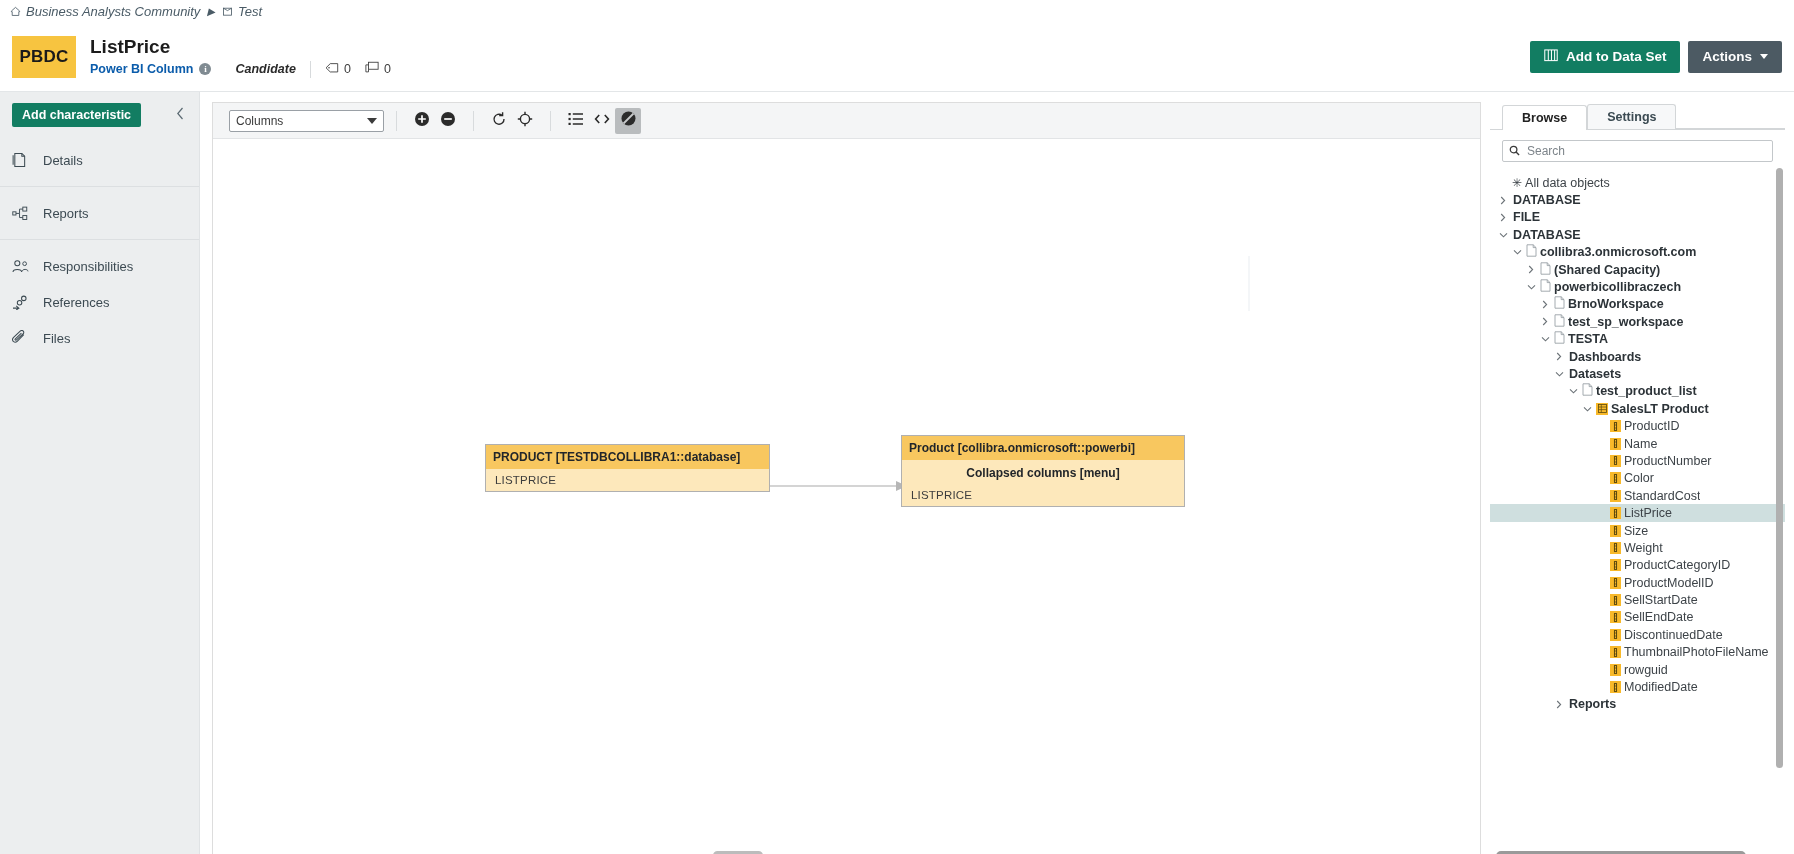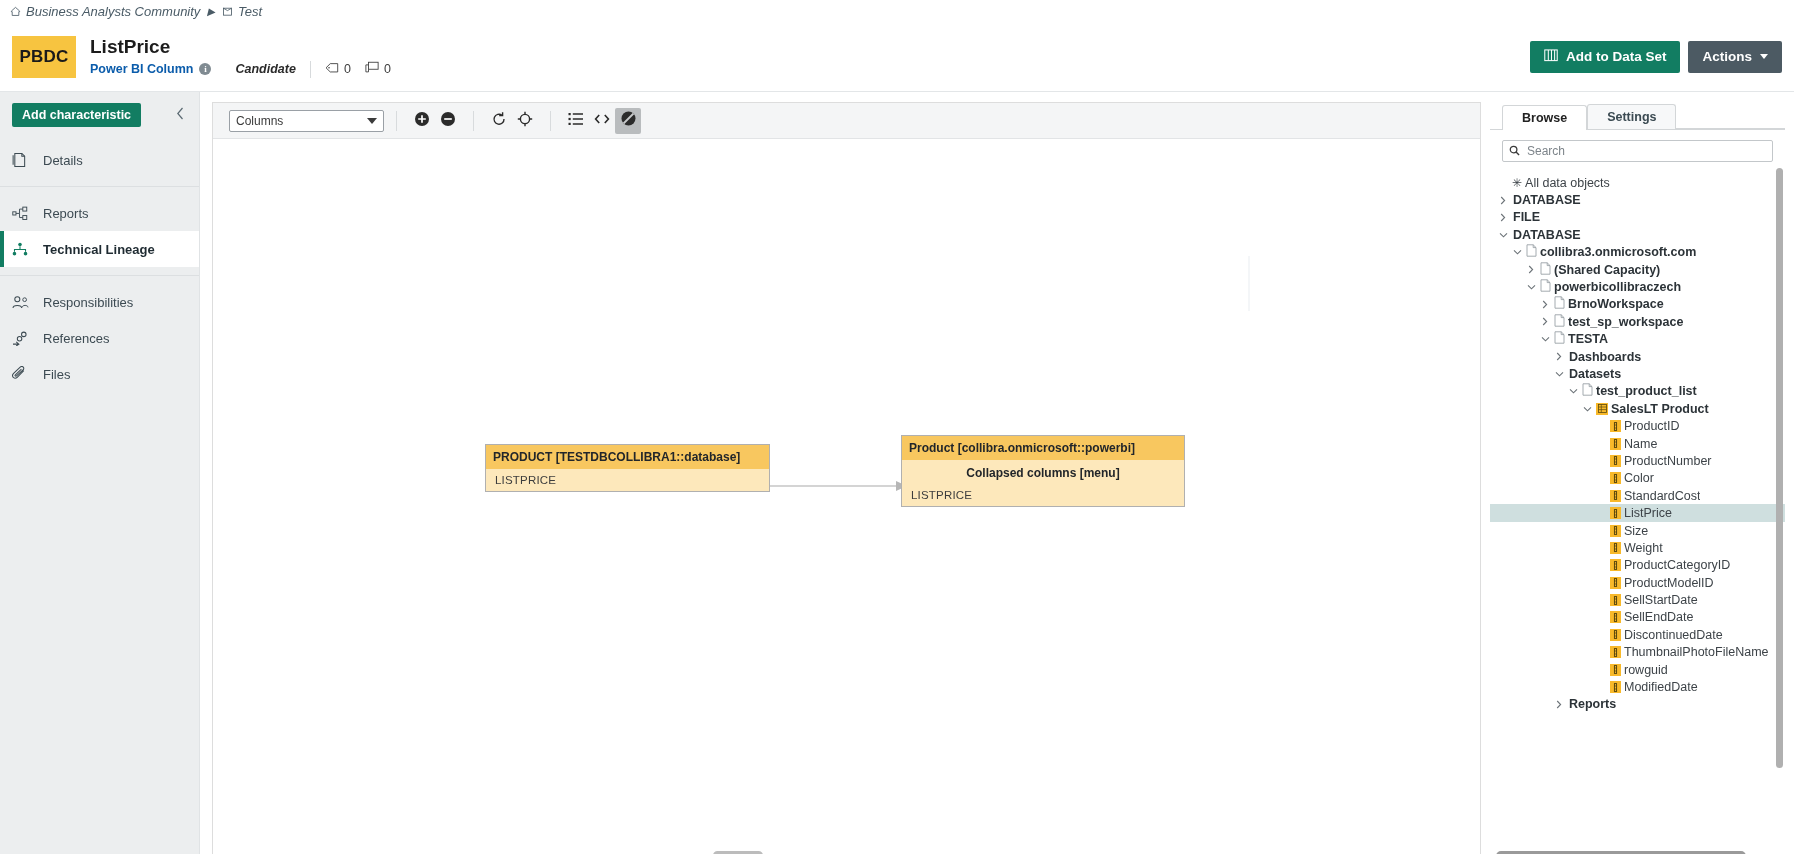--- a/index.html
+++ b/index.html
@@ -422,31 +422,20 @@
           <span class="sb-ico">
             <svg width="16" height="15" viewBox="0 0 17 16">
                 <rect x="0.8" y="6.2" width="3.4" height="3.4" fill="none" stroke="#3c4a52" stroke-width="1"></rect>
                 <rect x="11.5" y="1.2" width="4.2" height="4.2" fill="none" stroke="#3c4a52" stroke-width="1"></rect>
                 <rect x="11.5" y="10.2" width="4.2" height="4.2" fill="none" stroke="#3c4a52" stroke-width="1"></rect>
                 <path d="M4.2 7.9 L8 7.9 L8 3.3 L11.5 3.3 M8 7.9 L8 12.3 L11.5 12.3" fill="none" stroke="#3c4a52" stroke-width="1"></path>
               </svg>
           </span>
           <span class="sb-label">Reports</span>
         </div>
-        <div class="sb-item active">
-          <span class="sb-ico">
-            <svg width="16" height="15" viewBox="0 0 17 16">
-                <circle cx="8.5" cy="2.6" r="1.9" fill="#127d62"></circle>
-                <circle cx="2.6" cy="12.4" r="1.9" fill="#127d62"></circle>
-                <circle cx="14.4" cy="12.4" r="1.9" fill="#127d62"></circle>
-                <path d="M8.5 4.5 L8.5 8 M2.6 10.5 L2.6 8 L14.4 8 L14.4 10.5" fill="none" stroke="#127d62" stroke-width="1.1"></path>
-              </svg>
-          </span>
-          <span class="sb-label">Technical Lineage</span>
-        </div>
       </div>
       <div class="sb-divider"></div>
 
       <div class="sb-group">
         <div class="sb-item">
           <span class="sb-ico">
             <svg width="17" height="15" viewBox="0 0 18 16">
                 <circle cx="5.6" cy="4.5" r="2.7" fill="none" stroke="#3c4a52" stroke-width="1.1"></circle>
                 <path d="M1 13.8 C1 10.2 10.2 10.2 10.2 13.8" fill="none" stroke="#3c4a52" stroke-width="1.1"></path>
                 <circle cx="13.4" cy="5" r="2" fill="none" stroke="#3c4a52" stroke-width="1"></circle>

